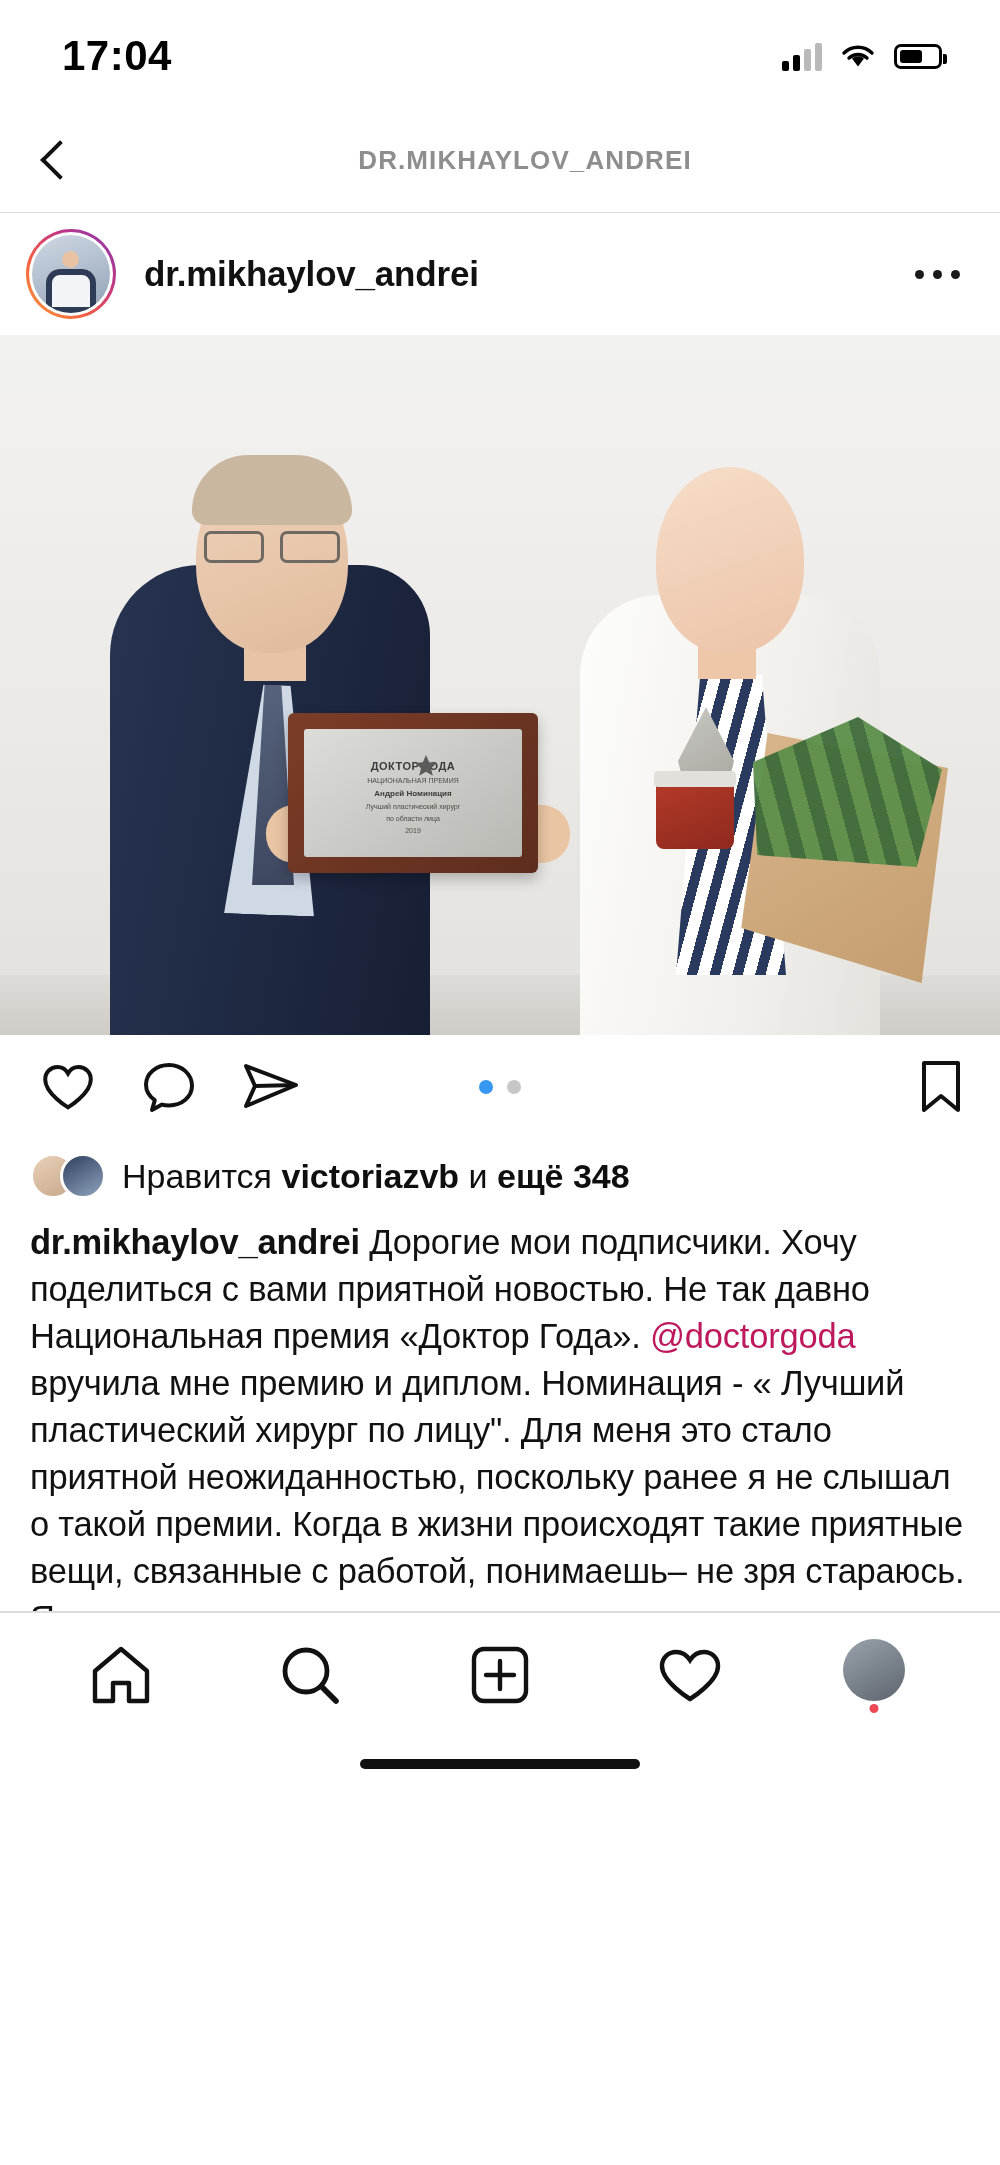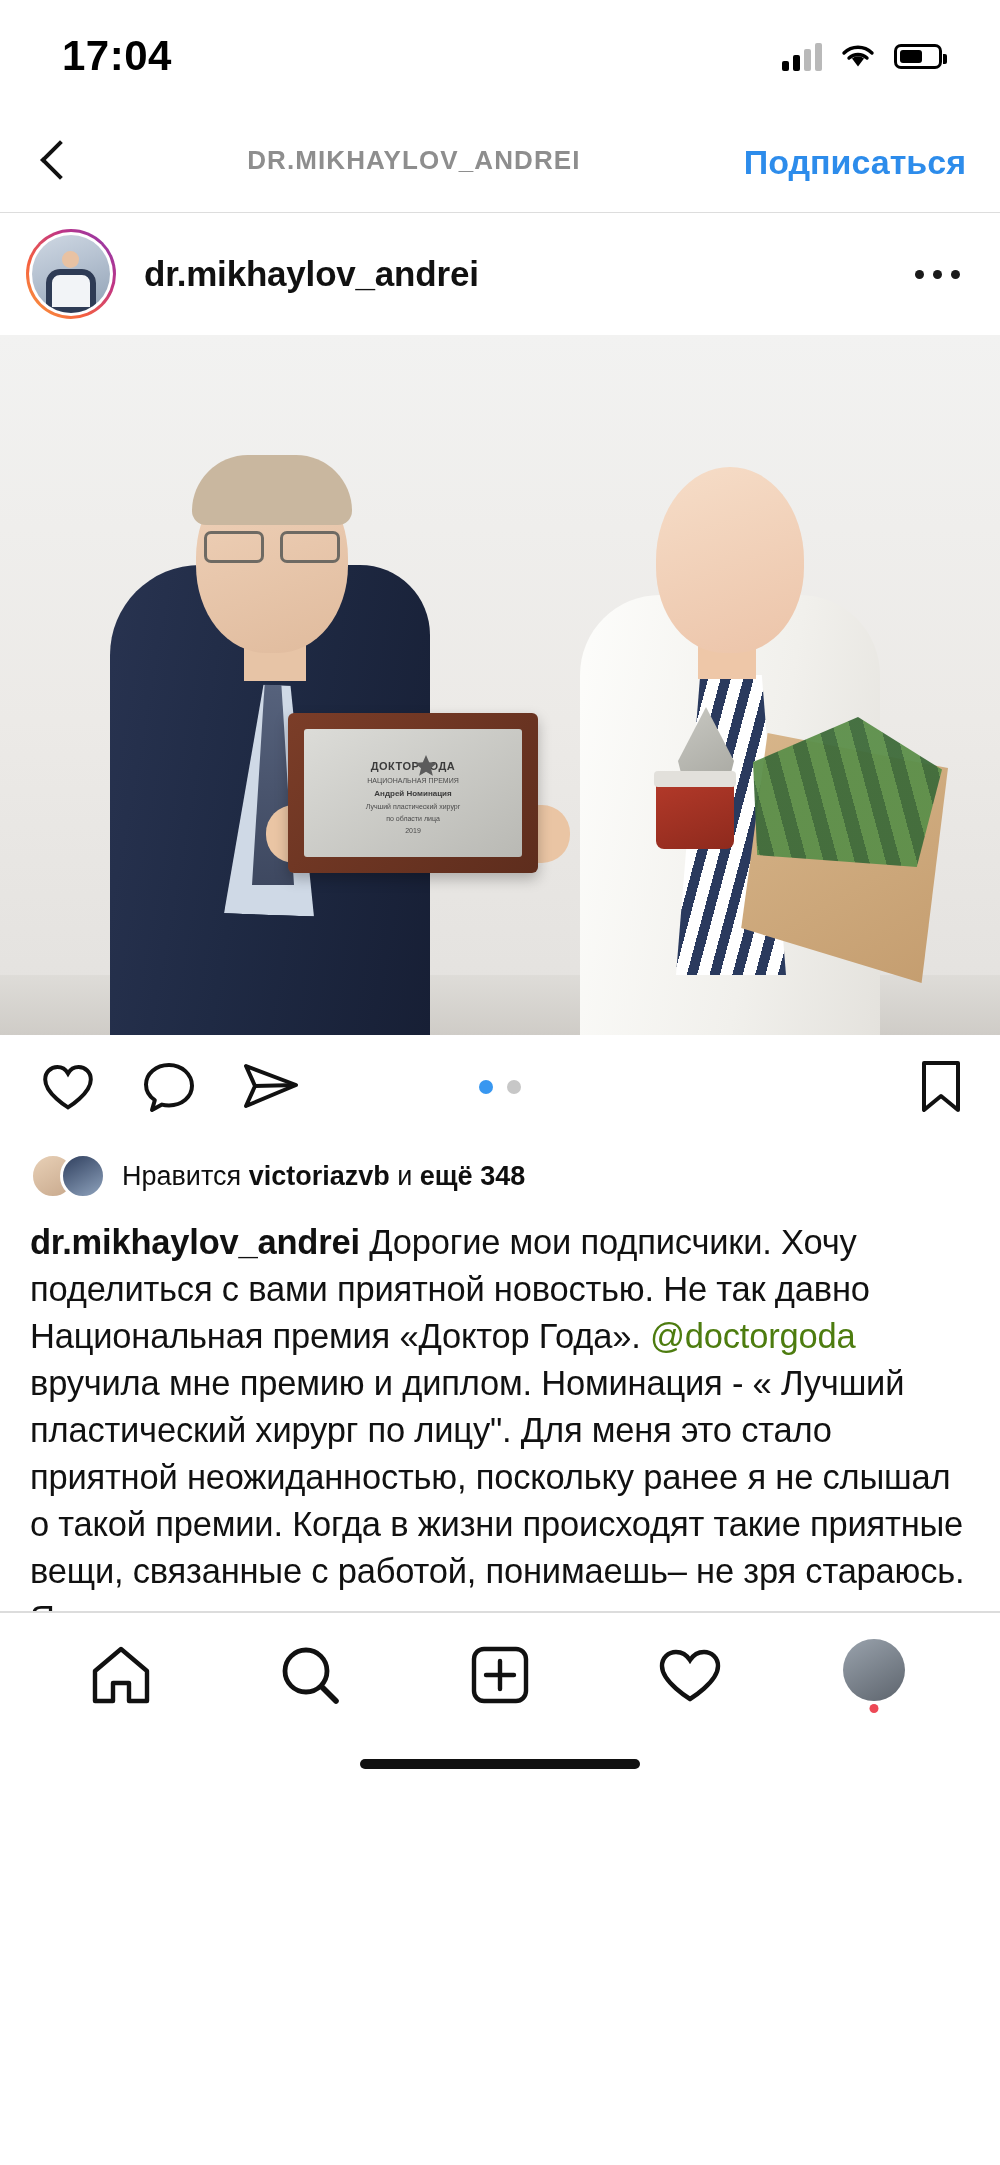--- a/index.html
+++ b/index.html
@@ -288,33 +288,33 @@
     flex: 0 0 74px; display: flex; align-items: center; padding: 0 30px;
   }
   .like-avs { display: flex; align-items: center; margin-right: 16px; }
   .like-av {
     width: 46px; height: 46px; border-radius: 50%;
     border: 3px solid #fff; overflow: hidden; position: relative;
   }
   .like-av.a { background: linear-gradient(150deg,#e8d0b6,#c8a98d); }
   .like-av.b { background: linear-gradient(150deg,#2f3f5e,#8fa3bd); margin-left: -16px; }
   .likes-text {
-    font-size: 27px; color: #0f0f0f;
+    font-size: 34px; color: #0f0f0f;
   }
   .likes-text b { font-weight: 700; }
 
   
   .caption {
     flex: 1 1 auto; padding: 6px 30px 0 30px; overflow: hidden;
   }
   .caption p {
     font-size: 34.5px; line-height: 47px; color: #111; letter-spacing: -0.2px;
   }
   .caption .uname { font-weight: 700; }
-  .caption .mention { color: #4d7c0f; }
+  .caption .mention { color: #be185d; }
 
   
   .tabbar {
     flex: 0 0 126px; border-top: 2px solid #dcdcdc;
     display: flex; align-items: center; justify-content: space-around;
     padding: 0 26px; background: #fff;
   }
   .tab { width: 72px; height: 72px; position: relative; cursor: pointer; }
   .tab-profile {
     width: 62px; height: 62px; border-radius: 50%;
@@ -359,21 +359,20 @@
         <div class="level"></div>
       </div>
     </div>
   </div>
 
   <div class="navbar">
     <div class="back-chevron"></div>
     <div class="nav-center">
       <div class="nav-kicker">DR.MIKHAYLOV_ANDREI</div>
     </div>
-    <button class="follow-btn">Подписаться</button>
   </div>
   <div class="hairline"></div>
 
   <div class="post-head">
     <div class="avatar-ring">
       <div class="avatar-inner">
         <div class="avatar-img"></div>
       </div>
     </div>
     <div class="post-username">dr.mikhaylov_andrei</div>

